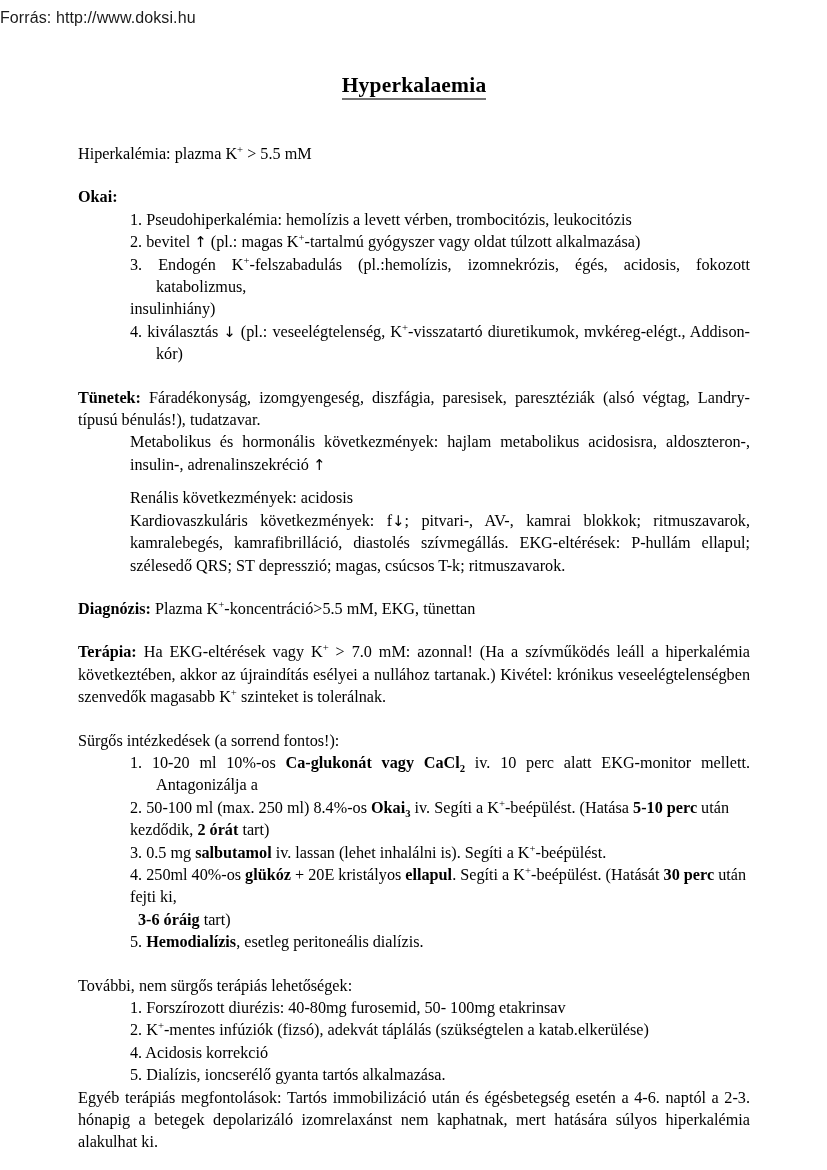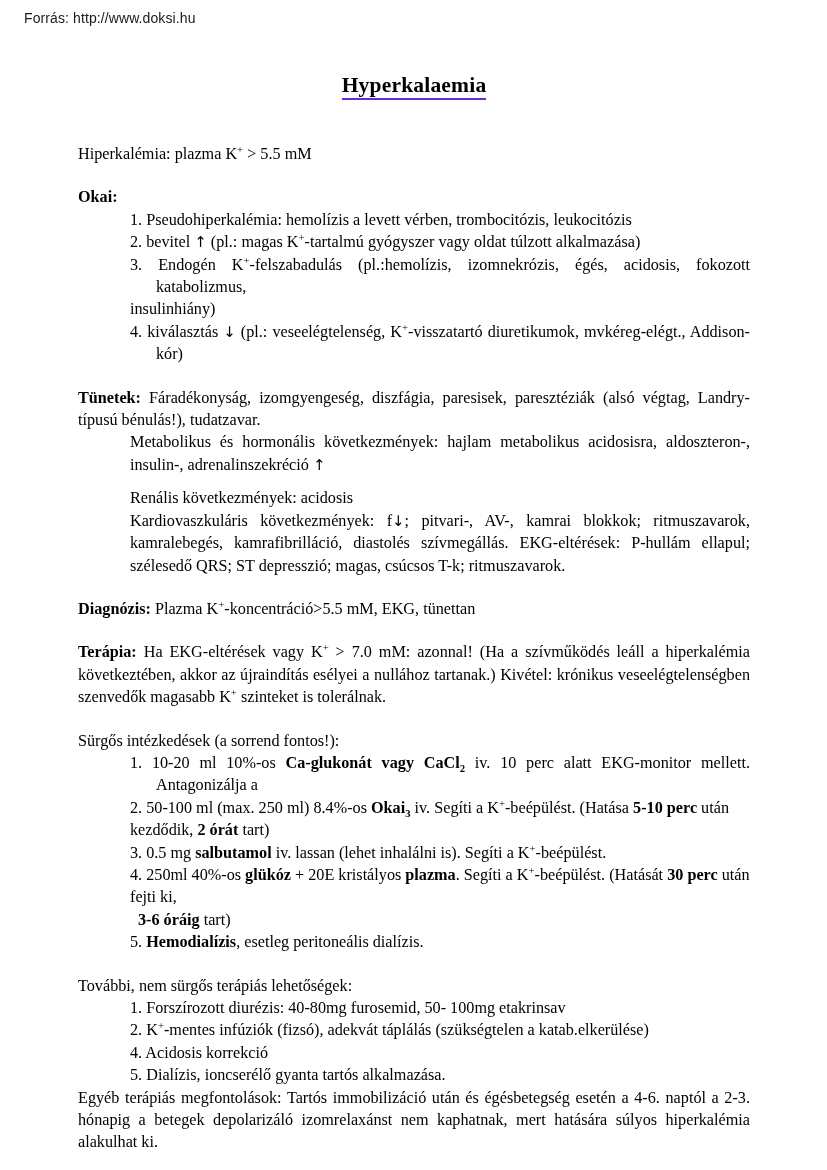--- a/index.html
+++ b/index.html
@@ -14,23 +14,23 @@
     position: relative;
     font-family: "Liberation Serif", "DejaVu Serif", serif;
     color: #000000;
     overflow: hidden;
   }
 
   
   .src-header {
     position: absolute;
     top: 11px;
-    left: 24px;
+    left: 0;
     font-family: "Liberation Sans", "DejaVu Sans", sans-serif;
-    font-size: 14px;
+    font-size: 16px;
     line-height: 14px;
     color: #1a1a1a;
     letter-spacing: .1px;
     white-space: nowrap;
   }
 
   
   .page {
     position: absolute;
     top: 0;
@@ -42,21 +42,21 @@
 
   .doc-title {
     margin: 0;
     padding-top: 73px;
     text-align: center;
     font-size: 21.5px;
     font-weight: bold;
     letter-spacing: .2px;
   }
   .doc-title span {
-    border-bottom: 2px solid #6d28d9;
+    border-bottom: 2px solid #737373;
     padding-bottom: 1px;
   }
 
   .content {
     margin-top: 45px;
     font-size: 16.2px;
     line-height: 22.4px;
   }
 
   p {
@@ -176,21 +176,21 @@
       <span>kezdődik, </span><b>2 órát</b><span> tart)</span>
     </p>
 
     <p class="hang nojust">
       <span>3.</span>
       <span>0.5 mg </span><b>salbutamol</b><span> iv. lassan (lehet inhalálni is). Segíti a K</span><sup>+</sup><span>-beépülést.</span>
     </p>
 
     <p class="hang nojust">
       <span>4.</span>
-      <span>250ml 40%-os </span><b>glükóz</b><span> + 20E kristályos </span><b>plazma</b><span>. Segíti a K</span><sup>+</sup><span>-beépülést. (Hatását </span><b>30 perc</b><span> után fejti ki,</span>
+      <span>250ml 40%-os </span><b>glükóz</b><span> + 20E kristályos </span><b>ellapul</b><span>. Segíti a K</span><sup>+</sup><span>-beépülést. (Hatását </span><b>30 perc</b><span> után fejti ki,</span>
     </p>
     <p class="hang nojust" style="padding-left:60px;">
       <b>3-6 óráig</b><span> tart)</span>
     </p>
 
     <p class="hang nojust">
       <span>5.</span>
       <b>Hemodialízis</b><span>, esetleg peritoneális dialízis.</span>
     </p>
 

